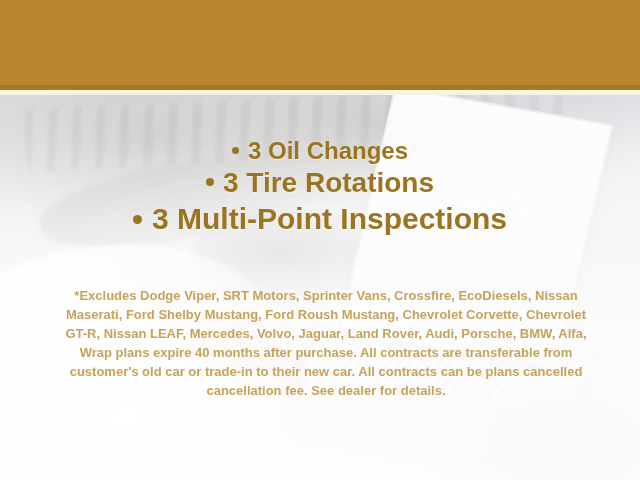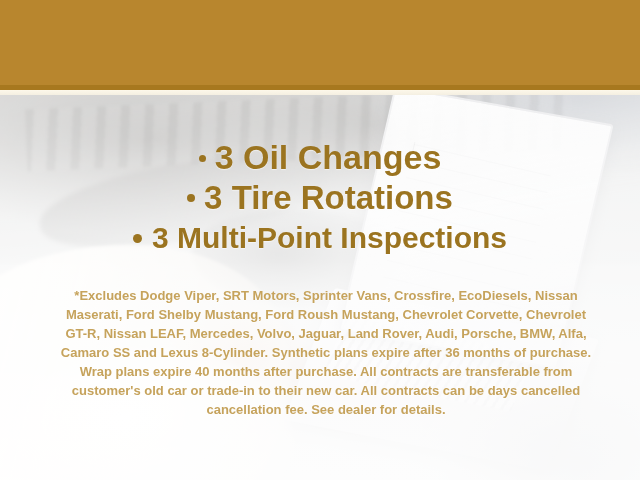--- a/index.html
+++ b/index.html
@@ -279,23 +279,23 @@
     text-shadow: 0 1px 1px rgba(255,255,255,0.55);
   }
   .benefit-item .bullet-dot {
     display: inline-block;
     vertical-align: middle;
     position: relative;
     top: -2px;
     border-radius: 50%;
     background: #9b7420;
   }
-  .benefit-item.size-1 { font-size: 34px; }
+  .benefit-item.size-1 { font-size: 24px; }
   .benefit-item.size-1 .bullet-dot { width: 7px; height: 7px; margin-right: 9px; }
-  .benefit-item.size-2 { font-size: 33px; }
+  .benefit-item.size-2 { font-size: 28px; }
   .benefit-item.size-2 .bullet-dot { width: 8px; height: 8px; margin-right: 9px; }
   .benefit-item.size-3 { font-size: 30px; }
   .benefit-item.size-3 .bullet-dot { width: 9px; height: 9px; margin-right: 10px; }
 
   
   .disclaimer {
     position: absolute;
     left: 38px;
     top: 286px;
     width: 576px;
@@ -344,19 +344,18 @@
   <ul class="benefits-list">
     <li class="benefit-item size-1"><span class="bullet-dot"></span><span>3 Oil Changes</span></li>
     <li class="benefit-item size-2"><span class="bullet-dot"></span><span>3 Tire Rotations</span></li>
     <li class="benefit-item size-3"><span class="bullet-dot"></span><span>3 Multi-Point Inspections</span></li>
   </ul>
 
   <div class="disclaimer">
     <span class="disclaimer-line">*Excludes Dodge Viper, SRT Motors, Sprinter Vans, Crossfire, EcoDiesels, Nissan</span>
     <span class="disclaimer-line">Maserati, Ford Shelby Mustang, Ford Roush Mustang, Chevrolet Corvette, Chevrolet</span>
     <span class="disclaimer-line">GT-R, Nissan LEAF, Mercedes, Volvo, Jaguar, Land Rover, Audi, Porsche, BMW, Alfa,</span>
-    <span class="disclaimer-line">Camaro SS and Lexus 8-Cylinder. Synthetic plans expire after 36 months of purchase.</span>
     <span class="disclaimer-line">Wrap plans expire 40 months after purchase. All contracts are transferable from</span>
-    <span class="disclaimer-line">customer's old car or trade-in to their new car. All contracts can be days cancelled</span>
+    <span class="disclaimer-line">customer's old car or trade-in to their new car. All contracts can be plans cancelled</span>
     <span class="disclaimer-line">cancellation fee. See dealer for details.</span>
   </div>
 
 </div>
 
 </body></html>

